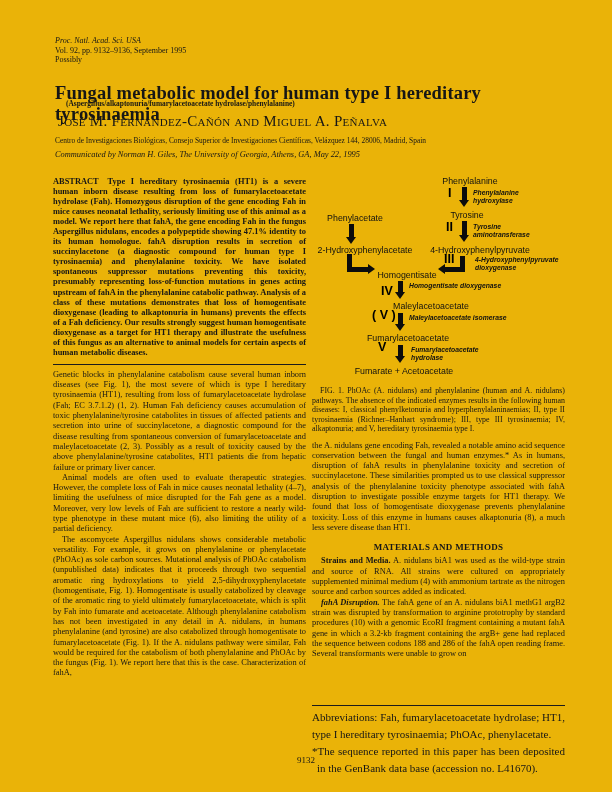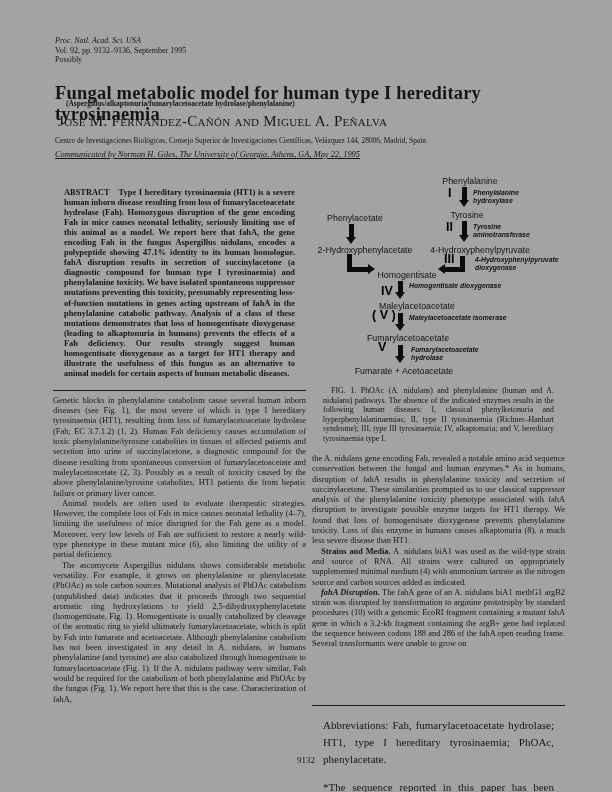--- a/index.html
+++ b/index.html
@@ -1,39 +1,39 @@
 <!DOCTYPE html>
 <html><head>
 <meta charset="utf-8">
 <style>
   html,body{margin:0;padding:0;background:#e8e8e6;}
   .page{
     position:relative; width:612px; height:792px; margin:0 auto;
-    background:#a3a3a3; color:#161616; overflow:hidden;
+    background:#eab308; color:#161616; overflow:hidden;
     font-family:"Liberation Serif", serif;
   }
   
   .journal-block{position:absolute; left:55px; top:36px; font-size:8px; line-height:9.6px;}
   .journal-name{font-style:italic;}
   .title{
     position:absolute; left:55px; top:71px; width:520px;
     font-size:18.5px; font-weight:bold; letter-spacing:.2px; line-height:21px;
   }
   .keywords{position:absolute; left:66px; top:99px; font-size:7.4px; font-weight:bold;}
   .authors{
     position:absolute; left:58px; top:113px; font-size:15px;
     font-variant:small-caps; letter-spacing:.3px;
   }
   .affiliation{position:absolute; left:55px; top:136px; font-size:7.4px;}
-  .communicated{position:absolute; left:55px; top:150px; font-size:8.4px; font-style:italic;text-decoration:underline;}
+  .communicated{position:absolute; left:55px; top:150px; font-size:8.4px; font-style:italic;}
   
   .col{position:absolute; width:253px; font-size:8.4px; line-height:10.3px; text-align:justify;}
   .col-left{left:53px; top:177px;}
   .col-right{left:312px; top:170px;}
-  p{margin:11px;}
+  p{margin:0;}
   .abstract{font-weight:bold; line-height:10.05px;}
   .ab-label{margin-right:9px;}
   .rule-full{border:none; border-top:1.2px solid #1c1c1c; margin:6px 0 5px 0;}
   .para{margin:0;}
   .para.indent{text-indent:9px;}
   
   .figure{position:relative; height:213px; font-family:Liberation Sans, sans-serif; text-align:left;}
   .fnode{position:absolute; transform:translateX(-50%); font-size:8.8px; white-space:nowrap; color:#111;}
   .fnum{position:absolute; font-size:12.5px; font-weight:bold; color:#000; white-space:nowrap;}
   .fenz{position:absolute; font-size:6.8px; line-height:7.6px; font-weight:bold; font-style:italic; white-space:pre-line; color:#111;}
@@ -87,21 +87,21 @@
   <div class="col col-right">
 
     <div class="figure">
 
       <span class="fnode" style="left:158px; top:6px;">Phenylalanine</span>
       <span class="fnode" style="left:155px; top:40px;">Tyrosine</span>
       <span class="fnode" style="left:168px; top:75px;">4-Hydroxyphenylpyruvate</span>
       <span class="fnode" style="left:43px;  top:43px;">Phenylacetate</span>
       <span class="fnode" style="left:53px;  top:75px;">2-Hydroxyphenylacetate</span>
       <span class="fnode" style="left:95px;  top:100px;">Homogentisate</span>
-      <span class="fnode" style="left:96px;  top:131px;padding-left:18px;">Maleylacetoacetate</span>
+      <span class="fnode" style="left:110px;  top:131px;padding-left:18px;">Maleylacetoacetate</span>
       <span class="fnode" style="left:96px;  top:163px;">Fumarylacetoacetate</span>
       <span class="fnode" style="left:92px;  top:196px;">Fumarate + Acetoacetate</span>
 
       <span class="fnum" style="left:136px; top:18px;">I</span>
       <span class="fnum" style="left:134px; top:52px;">II</span>
       <span class="fnum" style="left:132px; top:84px;">III</span>
       <span class="fnum" style="left:69px;  top:116px;">IV</span>
       <span class="fnum" style="left:60px;  top:140px;">( V )</span>
       <span class="fnum" style="left:66px;  top:172px;">V</span>
 
@@ -140,20 +140,21 @@
       <div class="ahead-down" style="left:82.5px; top:154px;"></div>
 
       <div class="abar" style="left:86px; top:175px; height:11px;"></div>
       <div class="ahead-down" style="left:82.5px; top:186px;"></div>
     </div>
 
     <p class="caption">FIG. 1. PhOAc (A. nidulans) and phenylalanine (human and A. nidulans) pathways. The absence of the indicated enzymes results in the following human diseases: I, classical phenylketonuria and hyperphenylalaninaemias; II, type II tyrosinaemia (Richner–Hanhart syndrome); III, type III tyrosinaemia; IV, alkaptonuria; and V, hereditary tyrosinaemia type I.</p>
 
     <p class="para intro">the A. nidulans gene encoding Fah, revealed a notable amino acid sequence conservation between the fungal and human enzymes.* As in humans, disruption of fahA results in phenylalanine toxicity and secretion of succinylacetone. These similarities prompted us to use classical suppressor analysis of the phenylalanine toxicity phenotype associated with fahA disruption to investigate possible enzyme targets for HT1 therapy. We found that loss of homogentisate dioxygenase prevents phenylalanine toxicity. Loss of this enzyme in humans causes alkaptonuria (8), a much less severe disease than HT1.</p>
 
+    <h2 class="section-heading">MATERIALS AND METHODS</h2>
 
     <p class="para indent"><span class="lead">Strains and Media.</span> <span>A. nidulans biA1 was used as the wild-type strain and source of RNA. All strains were cultured on appropriately supplemented minimal medium (4) with ammonium tartrate as the nitrogen source and carbon sources added as indicated.</span></p>
 
     <p class="para indent"><span class="lead ital">fahA Disruption.</span> <span>The fahA gene of an A. nidulans biA1 methG1 argB2 strain was disrupted by transformation to arginine prototrophy by standard procedures (10) with a genomic EcoRI fragment containing a mutant fahA gene in which a 3.2-kb fragment containing the argB+ gene had replaced the sequence between codons 188 and 286 of the fahA open reading frame. Several transformants were unable to grow on</span></p>
   </div>
 
 
   <div class="footblock fb-right">
     <hr class="frule">
     <p>Abbreviations: Fah, fumarylacetoacetate hydrolase; HT1, type I hereditary tyrosinaemia; PhOAc, phenylacetate.</p>

